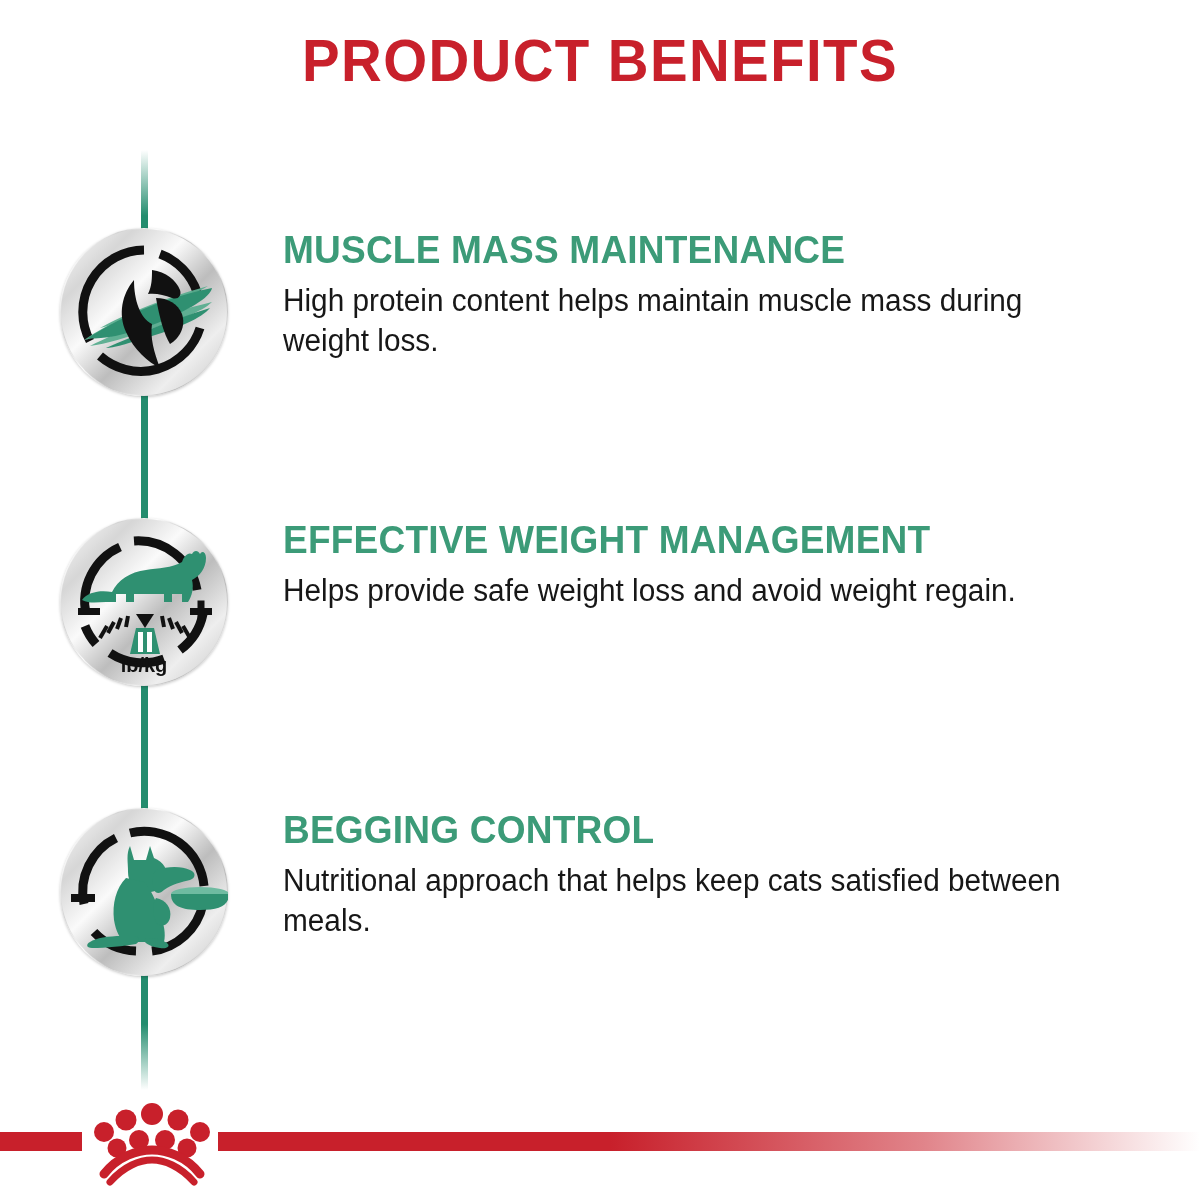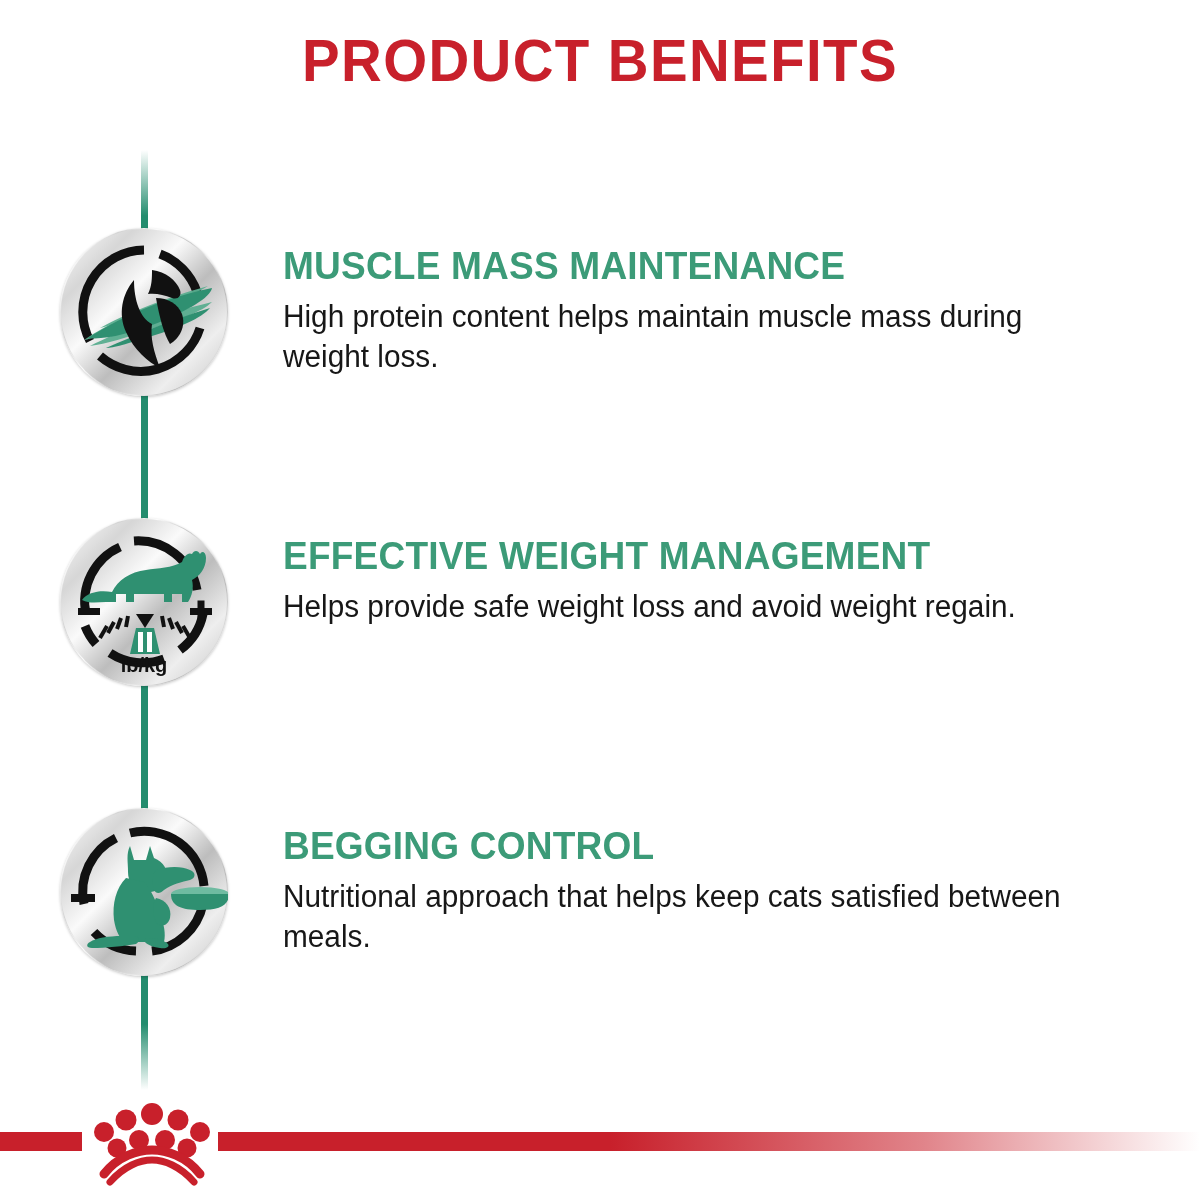--- a/index.html
+++ b/index.html
@@ -78,21 +78,21 @@
         #b9b9b9 78%,
         #e8e8e8 90%,
         #cfcfcf 100%);
     box-shadow: 0 1px 3px rgba(0,0,0,0.22);
   }
   .badge svg { display: block; width: 168px; height: 168px; }
 
   .benefit-text {
     position: absolute;
     left: 283px;
-    top: 24px;
+    top: 8px;
     width: 820px;
   }
   .benefit-heading {
     color: #3C9B78;
     font-size: 39px;
     font-weight: 700;
     line-height: 1.0;
     letter-spacing: 0.2px;
     font-family: "Liberation Sans Narrow", "Liberation Sans", sans-serif;
     transform: scaleX(0.95);

